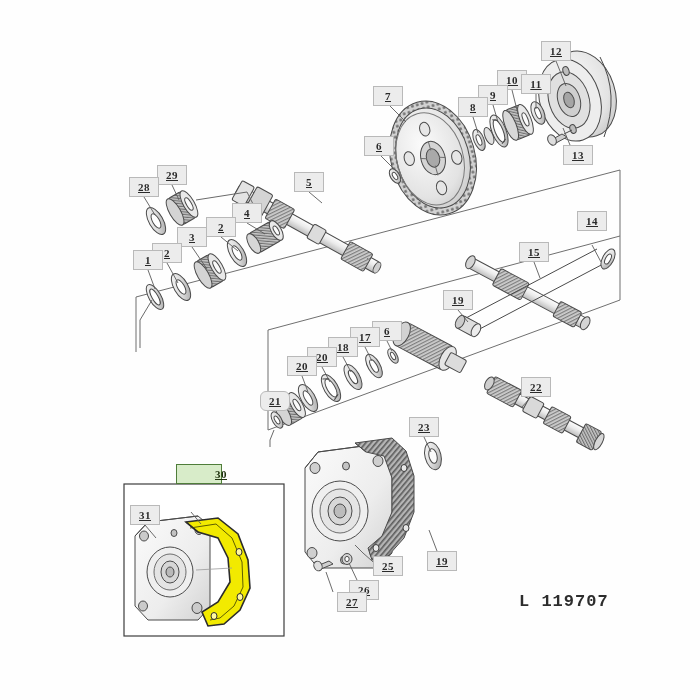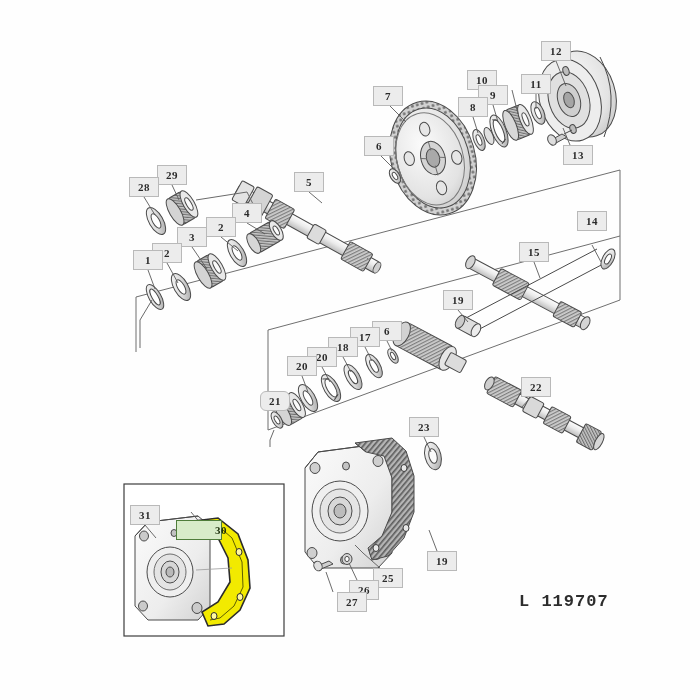--- a/index.html
+++ b/index.html
@@ -36,20 +36,21 @@
     font-size: 11px;
     font-weight: 700;
     letter-spacing: 0.5px;
     display: flex;
     align-items: center;
     justify-content: center;
     line-height: 1;
     width: 30px;
     height: 20px;
     user-select: none;
+    text-decoration: underline;
   }
   .callout.highlight {
     background: #d8ecc9;
     border: 1px solid #4f7d3a;
     color: #20330f;
   }
   
   #caption {
     position: absolute;
     left: 519px;
@@ -434,21 +435,21 @@
           <path d="M357 580 L349 563"></path>
           <path d="M333 592 L326 572"></path>
           <path d="M191 512 L201 524"></path>
           <path d="M145 525 L156 538"></path>
         </g>
     </g>
   </svg>
 
   <div id="callout-layer">
       <div class="callout" style="left: 541px; top: 41px;">12</div>
-      <div class="callout" style="left: 467px; top: 70px;">10</div>
+      <div class="callout" style="left: 497px; top: 70px;">10</div>
       <div class="callout" style="left: 521px; top: 74px;">11</div>
       <div class="callout" style="left: 478px; top: 85px;">9</div>
       <div class="callout" style="left: 458px; top: 97px;">8</div>
       <div class="callout" style="left: 563px; top: 145px;">13</div>
       <div class="callout" style="left: 373px; top: 86px;">7</div>
       <div class="callout" style="left: 364px; top: 136px;">6</div>
       <div class="callout" style="left: 294px; top: 172px;">5</div>
       <div class="callout" style="left: 232px; top: 203px;">4</div>
       <div class="callout" style="left: 206px; top: 217px;">2</div>
       <div class="callout" style="left: 177px; top: 227px;">3</div>
@@ -461,22 +462,22 @@
       <div class="callout" style="left: 443px; top: 290px;">19</div>
       <div class="callout" style="left: 372px; top: 321px;">6</div>
       <div class="callout" style="left: 350px; top: 327px;">17</div>
       <div class="callout" style="left: 328px; top: 337px;">18</div>
       <div class="callout" style="left: 307px; top: 347px;">20</div>
       <div class="callout" style="left: 287px; top: 356px;">20</div>
       <div class="callout" style="left: 260px; top: 391px; border-radius: 6px;">21</div>
       <div class="callout" style="left: 521px; top: 377px;">22</div>
       <div class="callout" style="left: 409px; top: 417px;">23</div>
       <div class="callout" style="left: 427px; top: 551px;">19</div>
-      <div class="callout" style="left: 373px; top: 568px;">25</div>
+      <div class="callout" style="left: 373px; top: 556px;">25</div>
       <div class="callout" style="left: 349px; top: 580px;">26</div>
       <div class="callout" style="left: 325px; top: 592px; margin-left: 12px;">27</div>
-      <div class="callout highlight" style="left: 176px; top: 520px; padding-left: 44px;">30</div>
+      <div class="callout highlight" style="left: 176px; top: 464px; padding-left: 44px;">30</div>
       <div class="callout" style="left: 130px; top: 505px;">31</div>
     </div>
 
   <div id="caption">L 119707</div>
 
 </div>
 
 </body></html>

